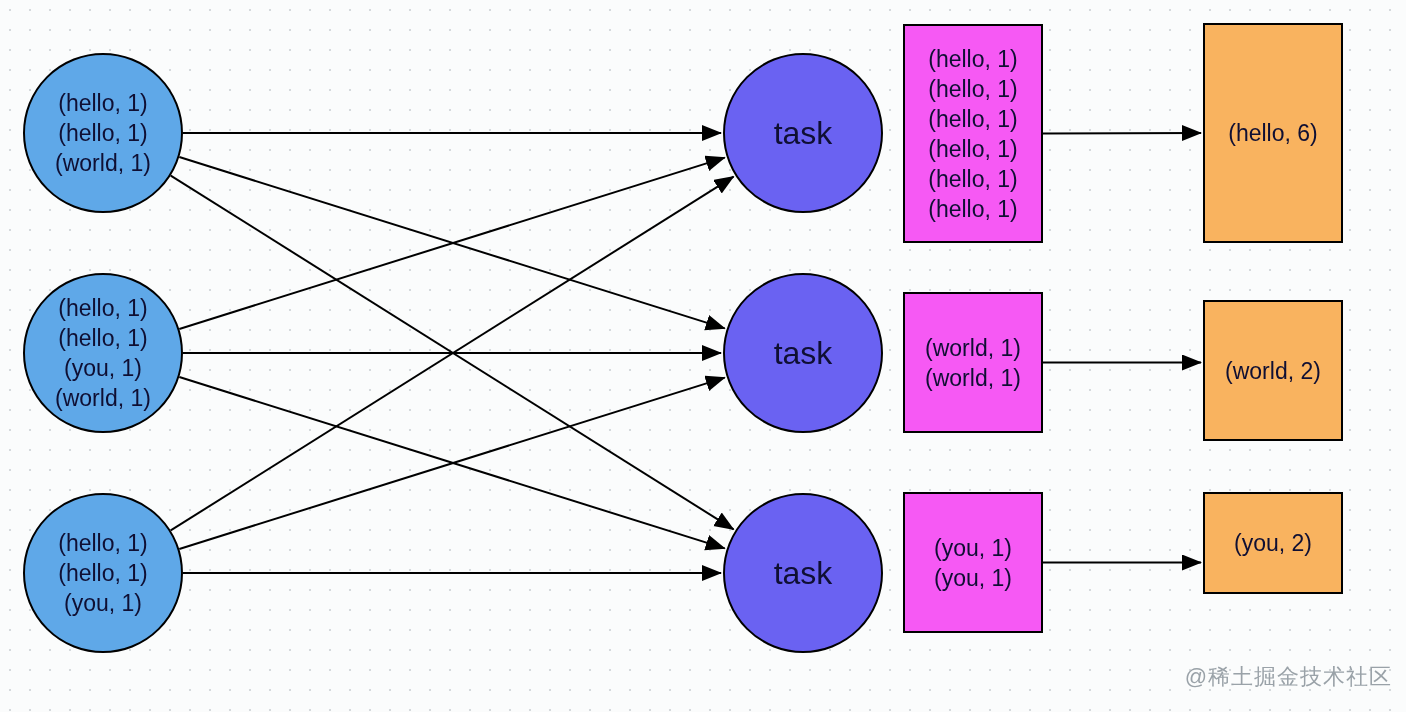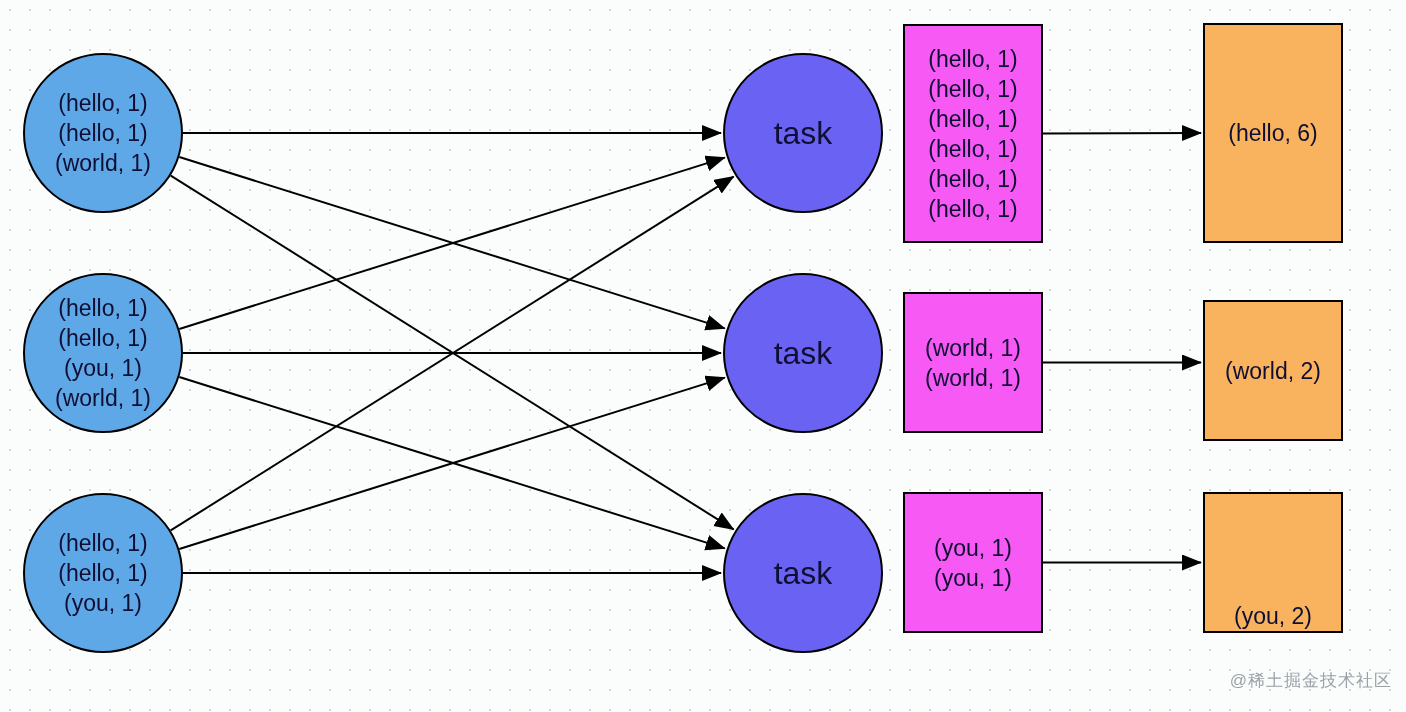--- a/index.html
+++ b/index.html
@@ -23,21 +23,21 @@
     font-size:23px;line-height:30px;text-align:center;
   }
   .circle{width:160px;height:160px;border-radius:50%;}
   .source{background:var(--source-fill,#5fa8e8);}
   .task{background:var(--task-fill,#6a62f2);font-size:32px;}
   .rectbox{width:140px;}
   .group{background:var(--group-fill,#f659f4);}
   .result{background:var(--result-fill,#f9b35f);}
   #watermark{
     position:absolute;right:14px;bottom:20px;z-index:3;
-    font-size:17px;color:var(--watermark,#9aa2a8);letter-spacing:1px;
+    font-size:22px;color:var(--watermark,#9aa2a8);letter-spacing:1px;
   }
 </style>
 </head>
 <body>
 
 <div id="stage">
 
   <svg id="edges" xmlns="http://www.w3.org/2000/svg">
     <defs>
       <marker id="arrow" markerWidth="11" markerHeight="10" refX="9.5" refY="4" orient="auto" markerUnits="strokeWidth">
@@ -101,18 +101,18 @@
     <div>(you, 1)</div>
     <div>(you, 1)</div>
   </div>
 
   <div class="node rectbox result" style="left:1203px;top:23px;height:220px;">
     <div>(hello, 6)</div>
   </div>
   <div class="node rectbox result" style="left:1203px;top:292px;height:141px;margin-top:8px;">
     <div>(world, 2)</div>
   </div>
-  <div class="node rectbox result" style="left:1203px;top:492px;height:141px;justify-content:flex-end;">
+  <div class="node rectbox result" style="left:1203px;top:492px;height:102px;">
     <div>(you, 2)</div>
   </div>
 
   <div id="watermark">@稀土掘金技术社区</div>
 </div>
 
 </body></html>

